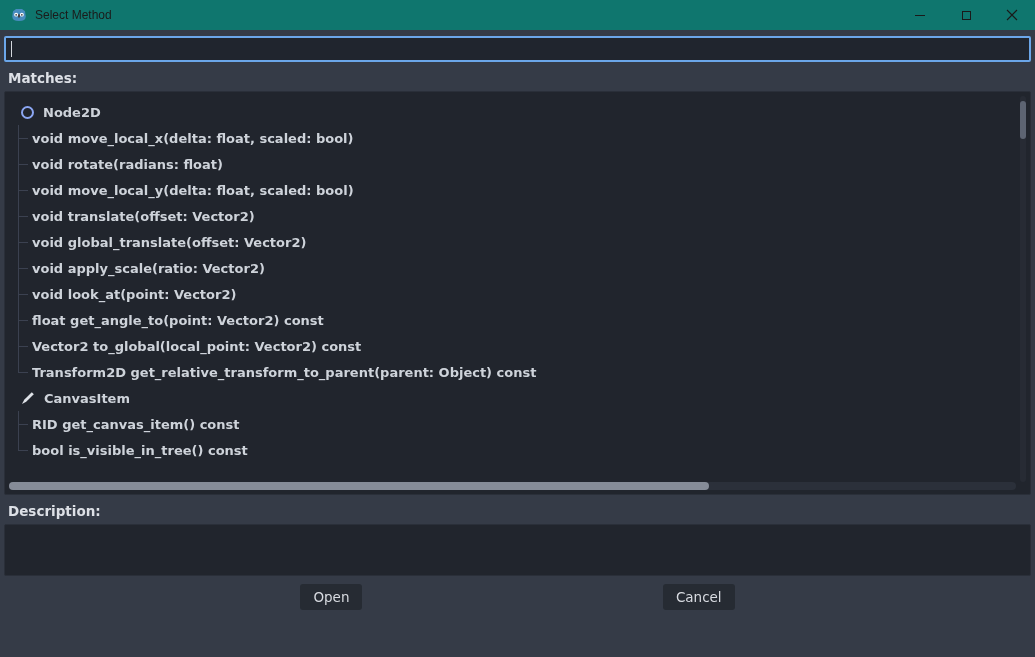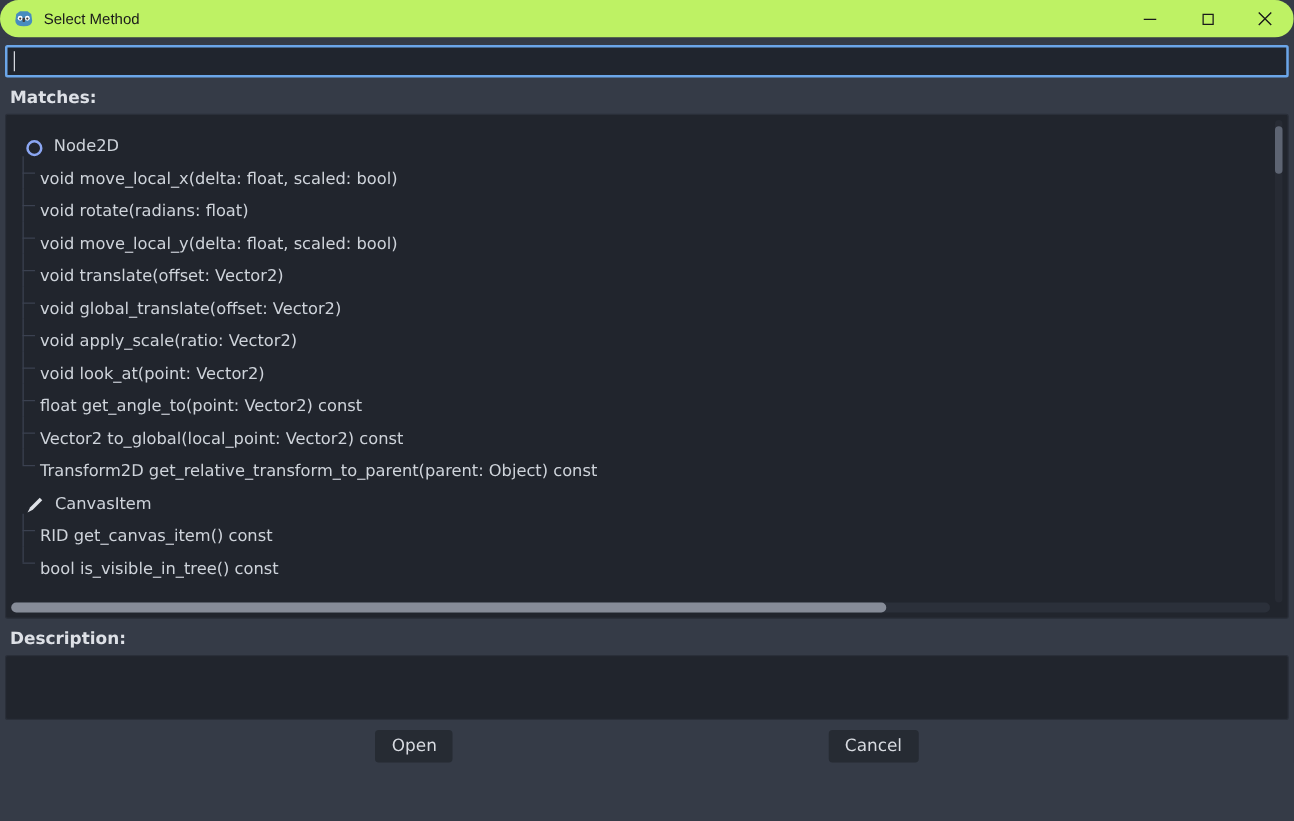--- a/index.html
+++ b/index.html
@@ -1,22 +1,22 @@
 <!DOCTYPE html>
 <html><head>
 <meta charset="utf-8">
 <style>
   * { margin:0; padding:0; box-sizing:border-box; }
   html,body { width:1035px; height:657px; background:#353b47; overflow:hidden;
               font-family:"DejaVu Sans", sans-serif; }
   .window { position:relative; width:1035px; height:657px; background:#353b47; }
 
   
-  .titlebar { position:absolute; top:0; left:0; right:0; height:30px; background:#bef264;
-              display:flex; align-items:center;border-radius:15px; }
+  .titlebar { position:absolute; top:0; left:0; right:0; height:30px; background:#0f766e;
+              display:flex; align-items:center; }
   .titlebar-icon { width:18px; height:18px; margin-left:10px; margin-right:7px; flex:0 0 auto; }
   .titlebar-title { font-family:"Liberation Sans", sans-serif; font-size:12px; color:#1b1b1b; }
   .titlebar-spacer { flex:1; }
   .win-btn { width:46px; height:30px; display:flex; align-items:center; justify-content:center; }
   .glyph-min { width:10px; height:1px; background:#1a1a1a; display:block; }
   .glyph-max { width:9px; height:9px; border:1px solid #1a1a1a; display:block; }
 
   
   .content { position:absolute; top:30px; left:0; right:0; bottom:0; background:#353b47; }
   .section-label { margin:8px 0 5px 8px; font-size:13.5px; font-weight:bold; color:#dde0e6; }
@@ -24,22 +24,22 @@
   .search-wrap { position:relative; margin:6px 4px 0 4px; }
   .search-input { width:100%; height:26px; background:#20252e; border:2px solid #6ba6e9;
                   border-radius:2px; outline:none; color:#e6e8ec; font-size:13px; padding:0 6px;
                   font-family:"DejaVu Sans", sans-serif; }
   .caret { position:absolute; left:7px; top:5px; width:1px; height:16px; background:#d4d8de; }
 
   
   .tree { position:relative; margin:0 4px; height:404px; background:#21252d;
           border:1px solid #2a2f39; border-radius:2px; overflow:hidden; }
   .rows { padding-top:7px; }
-  .tree-row { position:relative; height:26px; display:flex; align-items:flex-end;
-              color:#ced3da; font-size:13px; white-space:nowrap; padding-left:27px; }
+  .tree-row { position:relative; height:26px; display:flex; align-items:center;
+              color:#ced3da; font-size:13px; white-space:nowrap; padding-left:27px;font-weight:bold; }
   .tree-row.parent { padding-left:16px; }
   .tree-row .row-text { pointer-events:none; }
   .tree-row.parent .row-text { margin-left:9px; }
   .child::before { content:''; position:absolute; left:13px; top:0; bottom:0; width:1px; background:#3b4150; }
   .child::after  { content:''; position:absolute; left:13px; top:13px; width:10px; height:1px; background:#3b4150; }
   .child.group-end::before { bottom:13px; }
   .icon-node2d { width:13px; height:13px; border:2.5px solid #8ba6f2; border-radius:50%; flex:0 0 auto; }
   .icon-canvasitem { width:14px; height:14px; flex:0 0 auto; }
 
   

